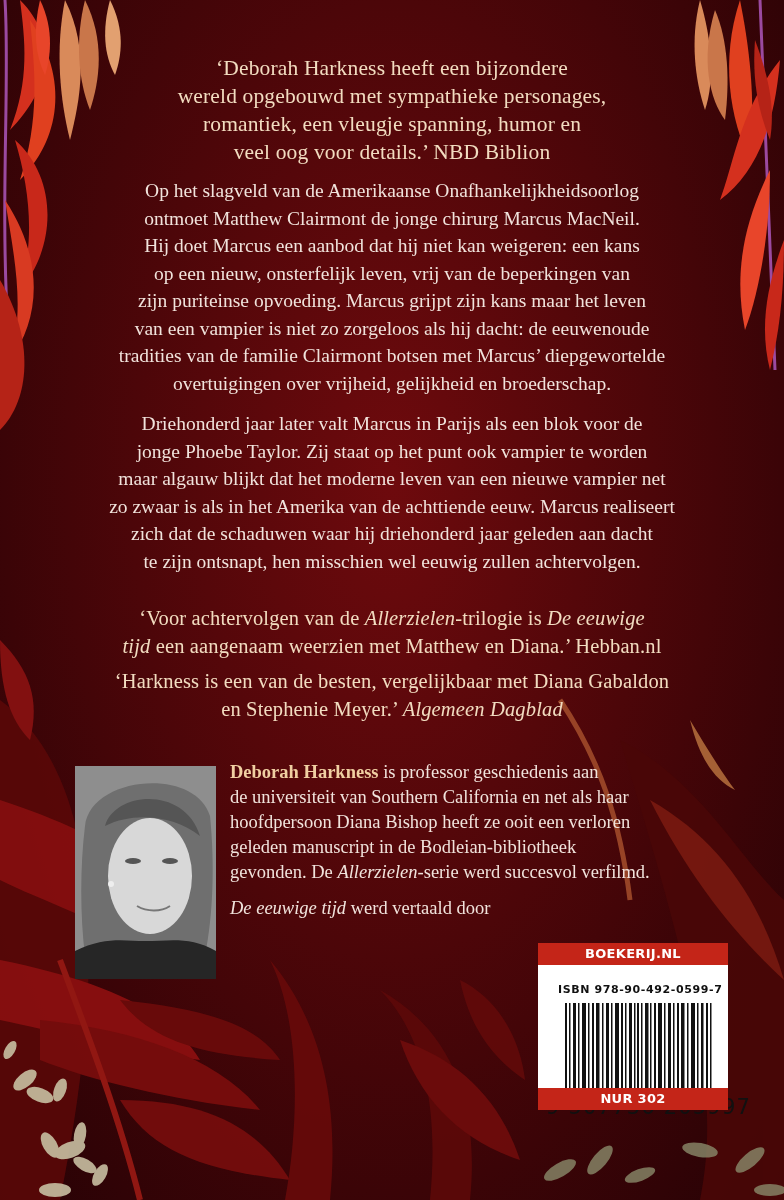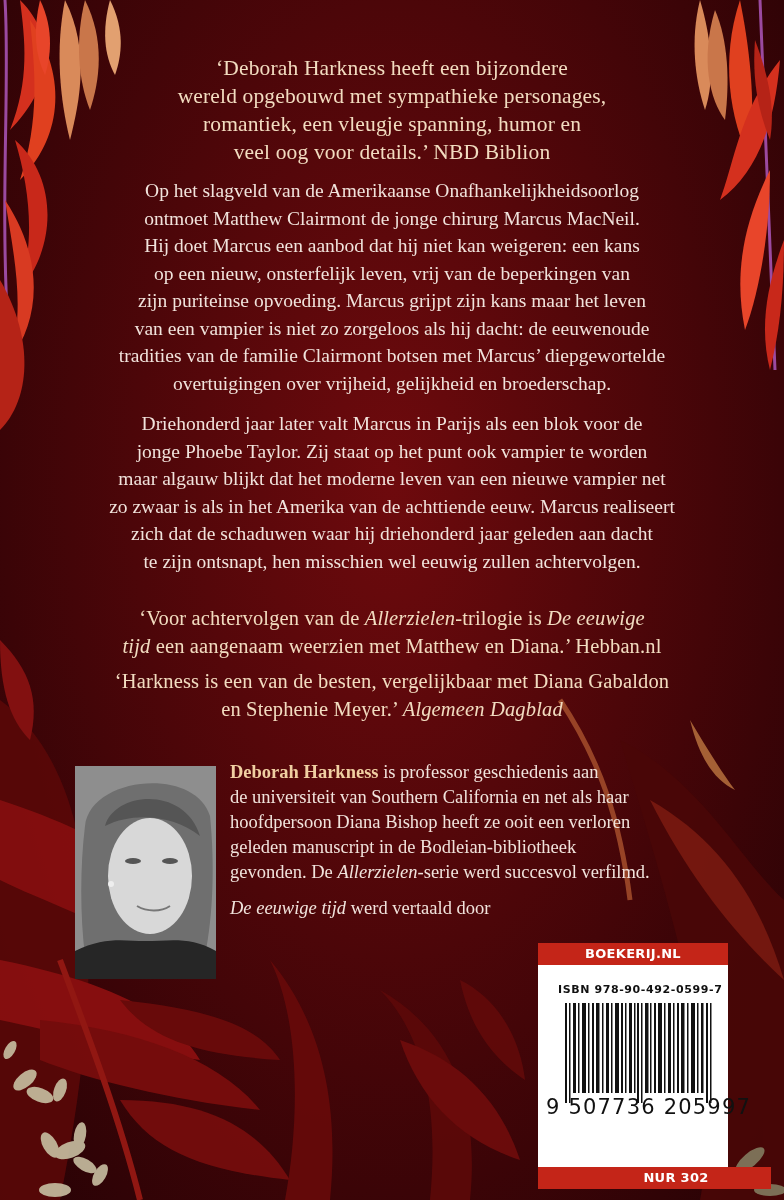--- a/index.html
+++ b/index.html
@@ -18,30 +18,30 @@
   em { font-style:italic; }
   .photo {
     position:absolute; left:75px; top:766px; width:141px; height:213px;
     background: linear-gradient(180deg, #9a9a9a 0%, #7d7d7d 40%, #3c3c3c 100%);
     overflow:hidden;
   }
   .bio { position:absolute; left:230px; top:760px; width:440px; color:#f1e3dc; font-size:18.5px; line-height:25px; text-align:left; }
   .bio b { color:#f0cfa2; font-weight:bold; }
   .translator { position:absolute; left:230px; top:896px; font-size:18.5px; line-height:25px; color:#f1e3dc; text-align:left; }
   .isbn-box {
-    position:absolute; left:538px; top:943px; width:190px; height:246px;
+    position:absolute; left:538px; top:943px; width:190px; height:167px;
     background:#ffffff;
     font-family:"DejaVu Sans", "Liberation Sans", sans-serif;
   }
   .isbn-top, .isbn-bottom {
     position:absolute; left:0; width:190px; height:22px; background:#c42518;
     color:#fff; font-weight:bold; font-size:13px; line-height:22px; text-align:center; letter-spacing:0.3px;
   }
   .isbn-top { top:0; }
-  .isbn-bottom { bottom:0;padding-left:43px; }
+  .isbn-bottom { bottom:0; }
   .isbn-label { position:absolute; left:20px; top:40px; font-size:11px; font-weight:bold; color:#111; letter-spacing:0.6px; white-space:nowrap; }
   .barcode { position:absolute; left:27px; top:60px; width:150px; height:100px; }
   .isbn-digits { position:absolute; left:8px; top:152px; font-size:21px; color:#111; letter-spacing:1.2px; white-space:nowrap; }
 </style>
 </head>
 <body>
 
 <div class="cover">
 
   <svg class="bg-svg" viewBox="0 0 784 1200">

